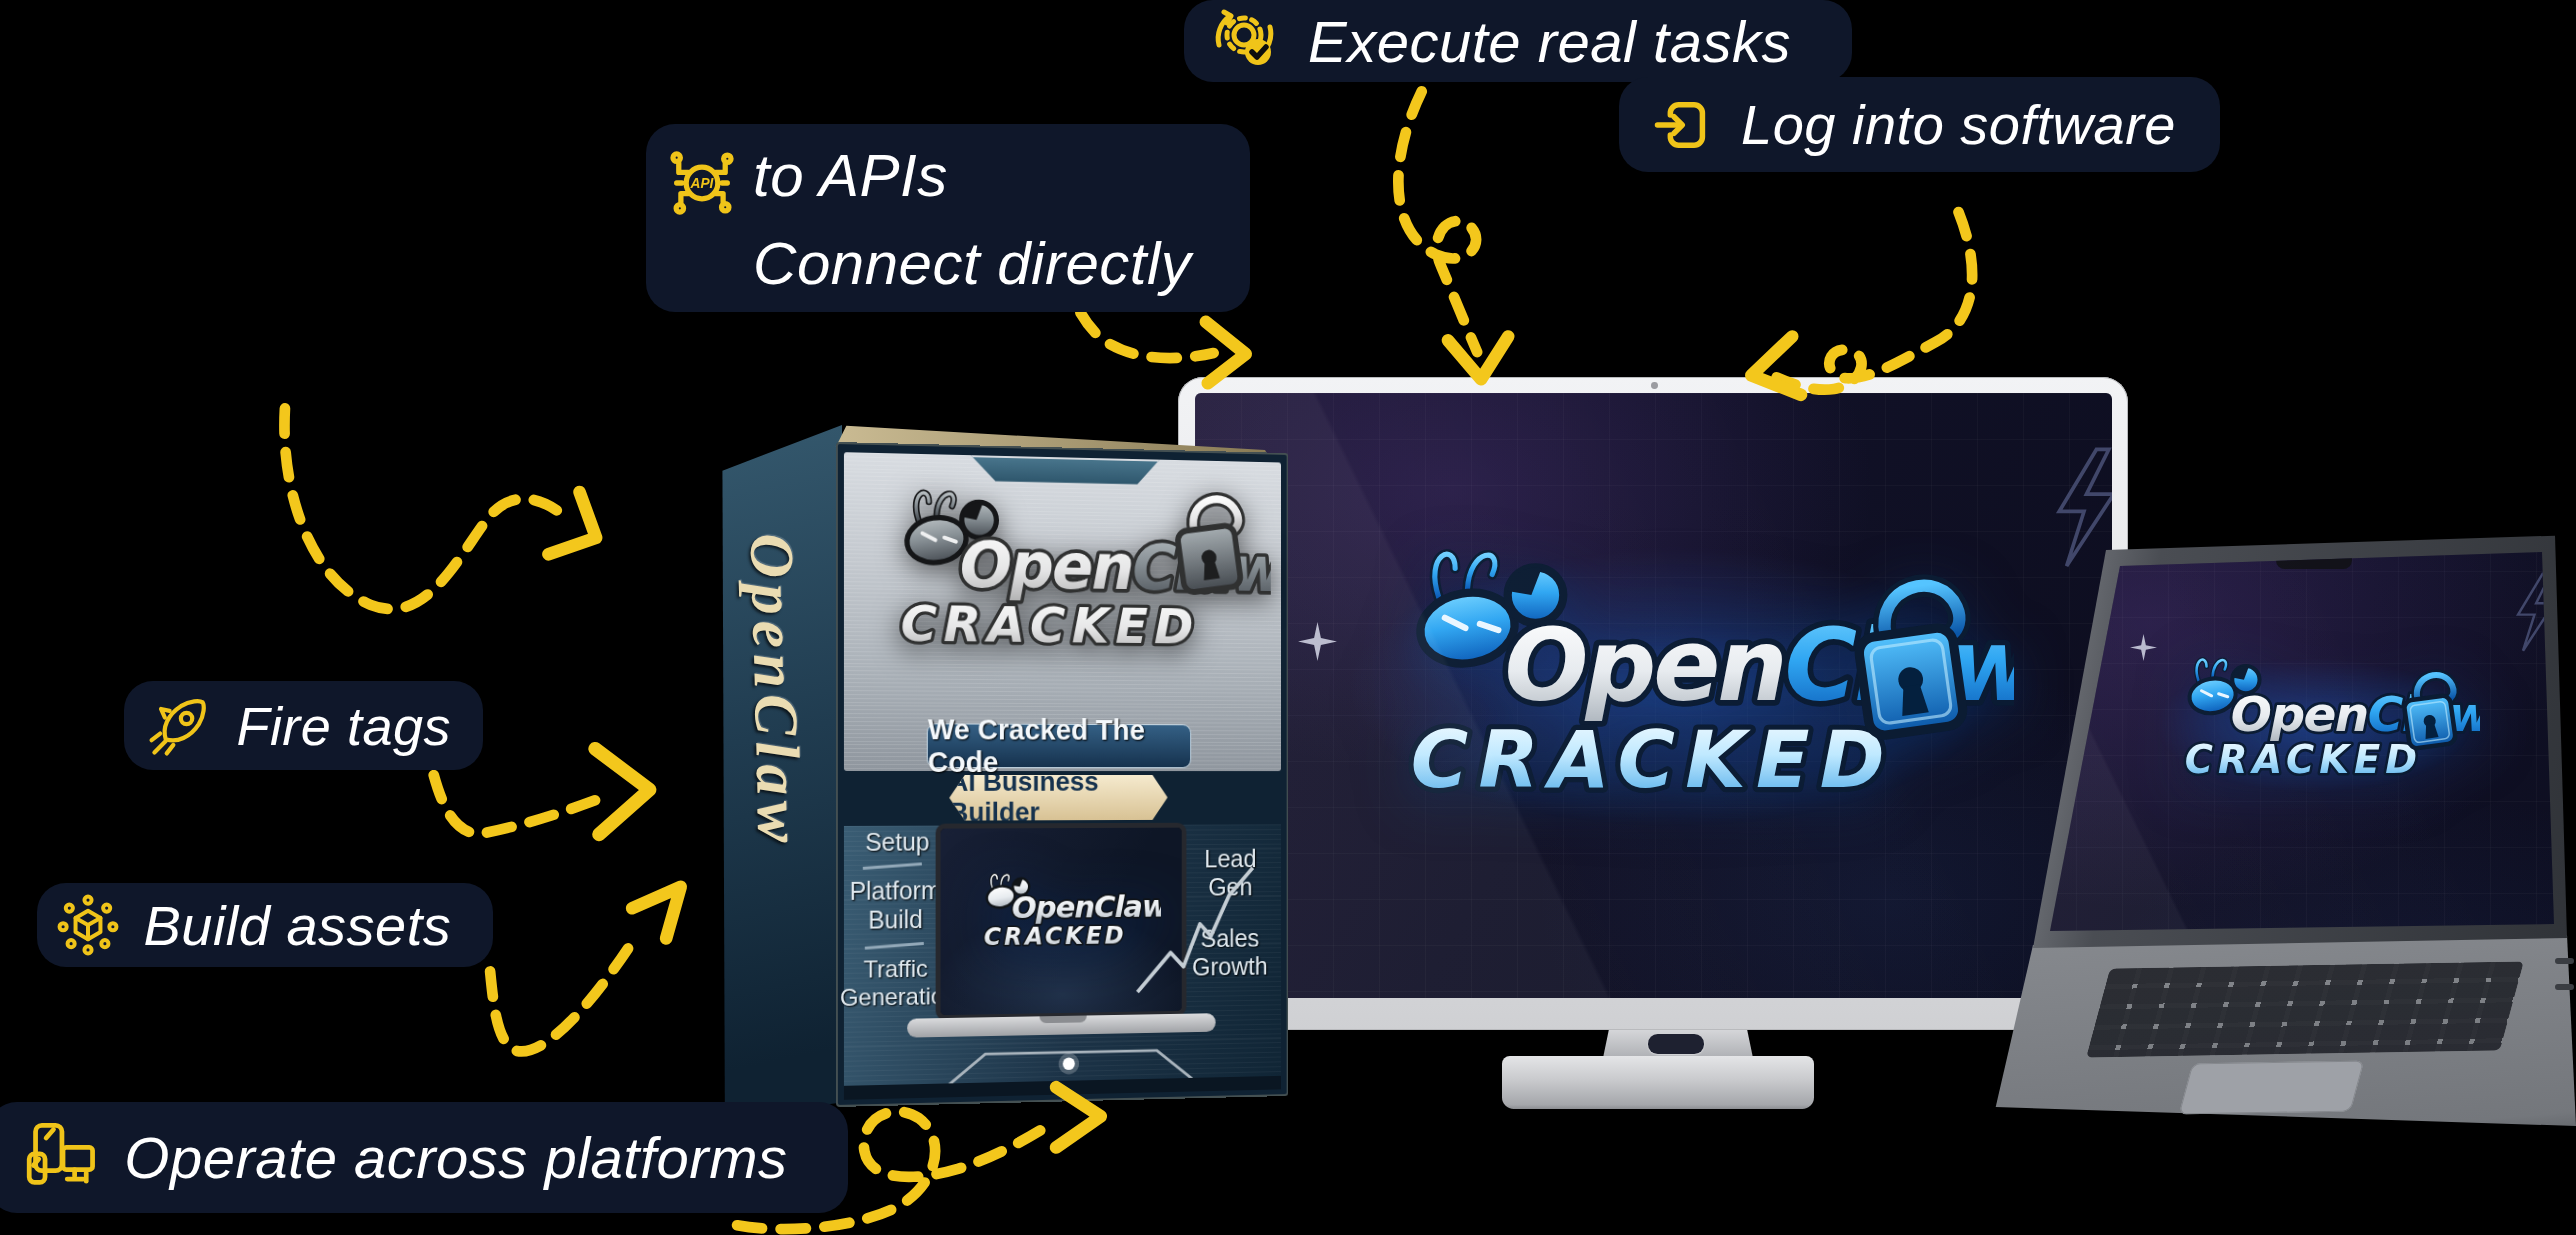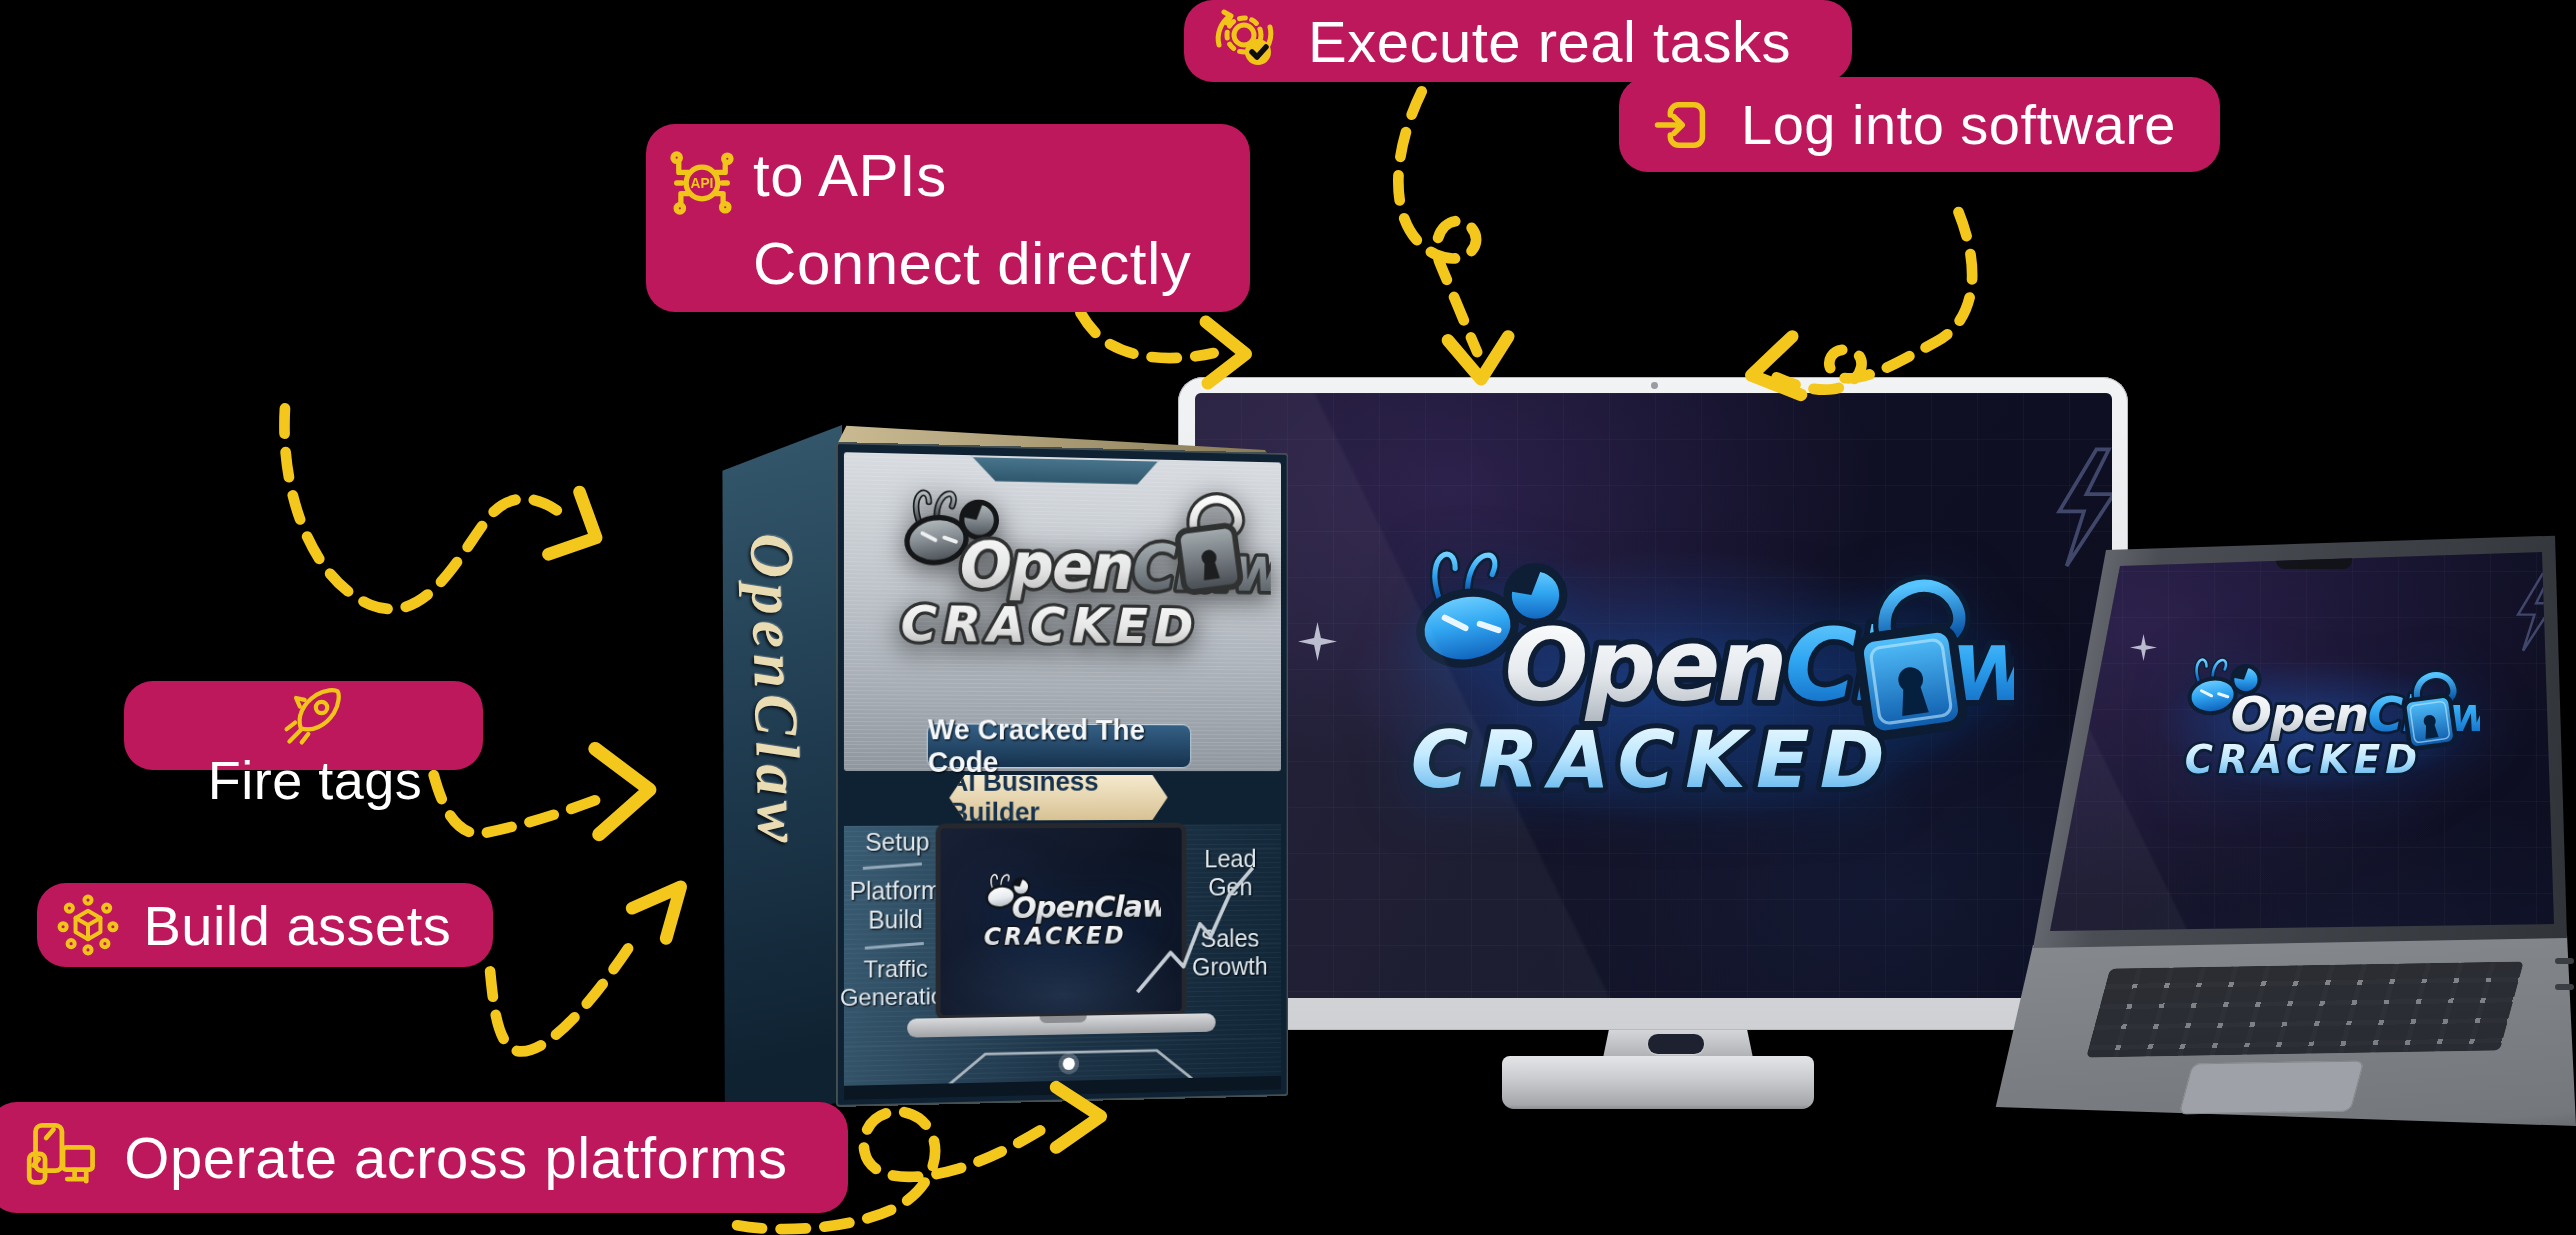--- a/index.html
+++ b/index.html
@@ -1,20 +1,20 @@
 <!DOCTYPE html>
 <html><head>
 <meta charset="utf-8">
 <style>
   html,body{margin:0;padding:0;background:#000;}
   #stage{position:relative;width:2576px;height:1235px;background:#000;overflow:hidden;
          font-family:"Liberation Sans","DejaVu Sans",sans-serif;}
   
-  .pill{position:absolute;background:#be185d;border-radius:29px;display:flex;align-items:center;
-        color:#fff;z-index:50;}
+  .pill{position:absolute;background:#0f172a;border-radius:29px;display:flex;align-items:center;
+        color:#fff;z-index:50;font-style:italic;}
   .pill .txt{font-weight:400;letter-spacing:0.5px;white-space:nowrap;}
   .pill svg{flex:0 0 auto;}
   .icon{stroke:#F0C419;fill:none;stroke-width:5;stroke-linecap:round;stroke-linejoin:round;}
   
   #arrows{position:absolute;left:0;top:0;z-index:40;}
   .dash{stroke:#F3C71C;stroke-width:11;fill:none;stroke-linecap:round;stroke-linejoin:round;stroke-dasharray:26 19;}
   .head{stroke:#F3C71C;stroke-width:13;fill:none;stroke-linecap:round;stroke-linejoin:round;}
   
   #monitor{position:absolute;left:1178px;top:377px;width:950px;height:653px;z-index:10;}
   #monitor .frame{position:absolute;inset:0;border-radius:25px;
@@ -387,21 +387,21 @@
         <circle cx="58" cy="59" r="3.5"></circle>
       <path d="M17,36 h-5 M55,36 h5"></path>
     </svg>
     <div style="margin-left:13.6px;margin-top:9.7px">
       <div class="txt" style="font-size:60px;line-height:84px;">to APIs</div>
       <div class="txt" style="font-size:60px;line-height:91px;">Connect directly</div>
     </div>
   </div>
 
 
-  <div class="pill" style="left:124px;top:681px;width:359px;height:89px;flex-direction:column;">
+  <div class="pill" style="left:124px;top:681px;width:359px;height:89px;">
     <svg class="icon" style="margin-left:21.4px;stroke-width:4.5" width="68" height="68" viewBox="0 0 72 72">
       <path d="M22,50 C18,38 24,24 38,15 C48,9 58,9 61,11 C63,14 63,24 57,34 C48,48 34,54 22,50 Z"></path>
       <circle cx="44" cy="28" r="6"></circle>
       <path d="M26,20 l-9,-2 l4,9"></path>
       <path d="M16,44 l-9,7"></path>
         <path d="M22,52 l-12,12"></path>
         <path d="M30,56 l-7,9"></path>
     </svg>
     <div class="txt" style="font-size:54px;margin-left:23px">Fire tags</div>
   </div>

